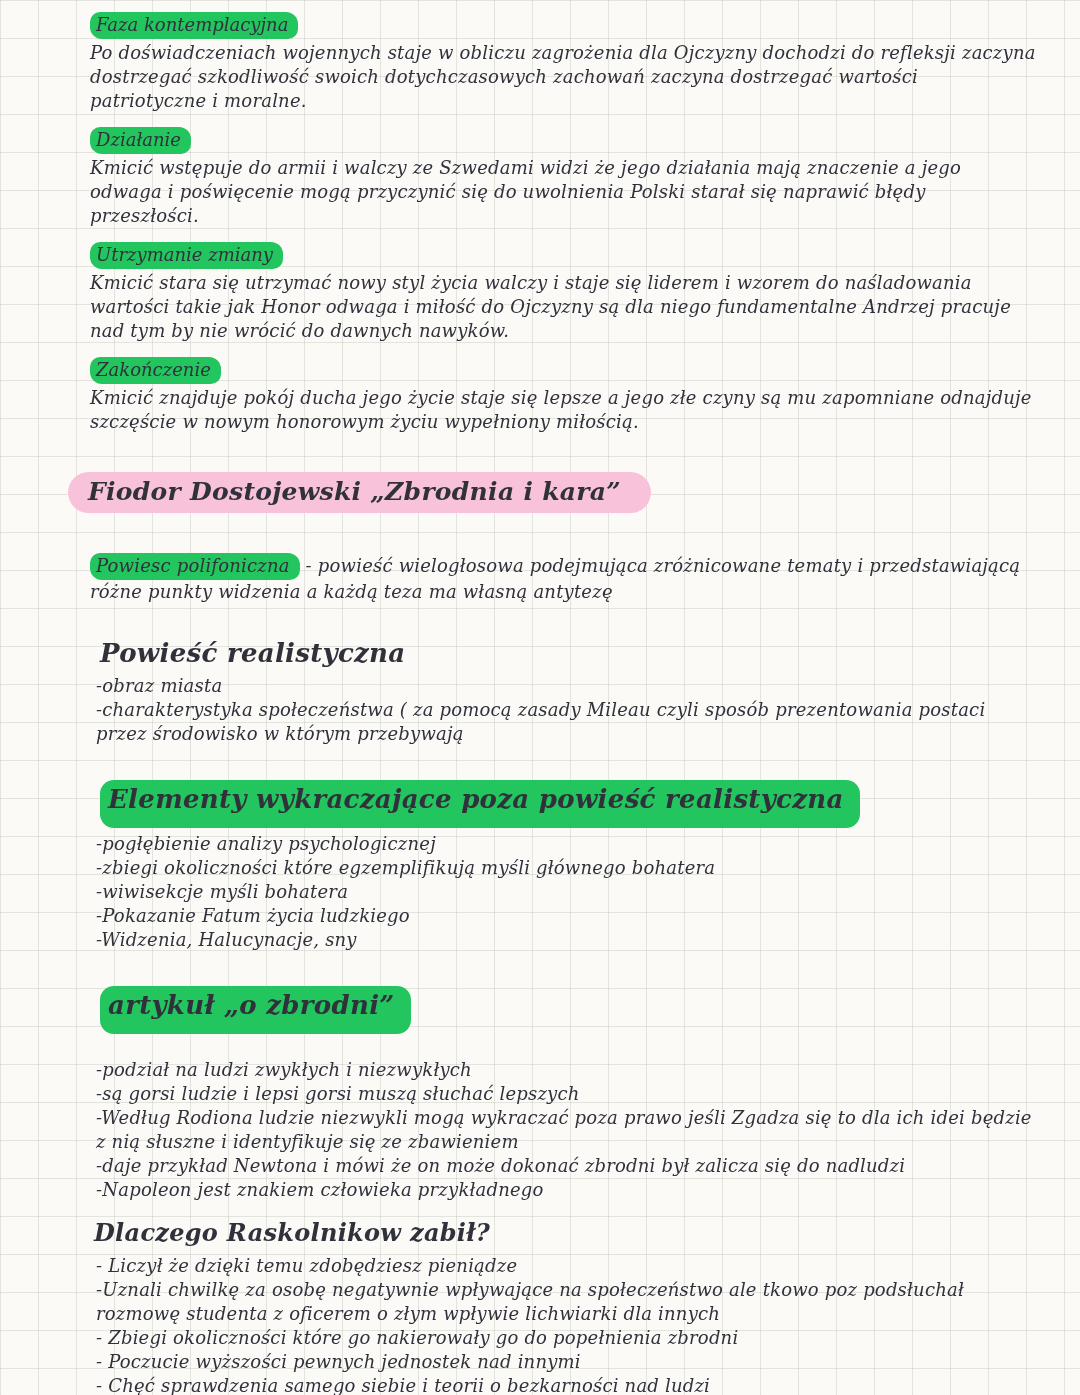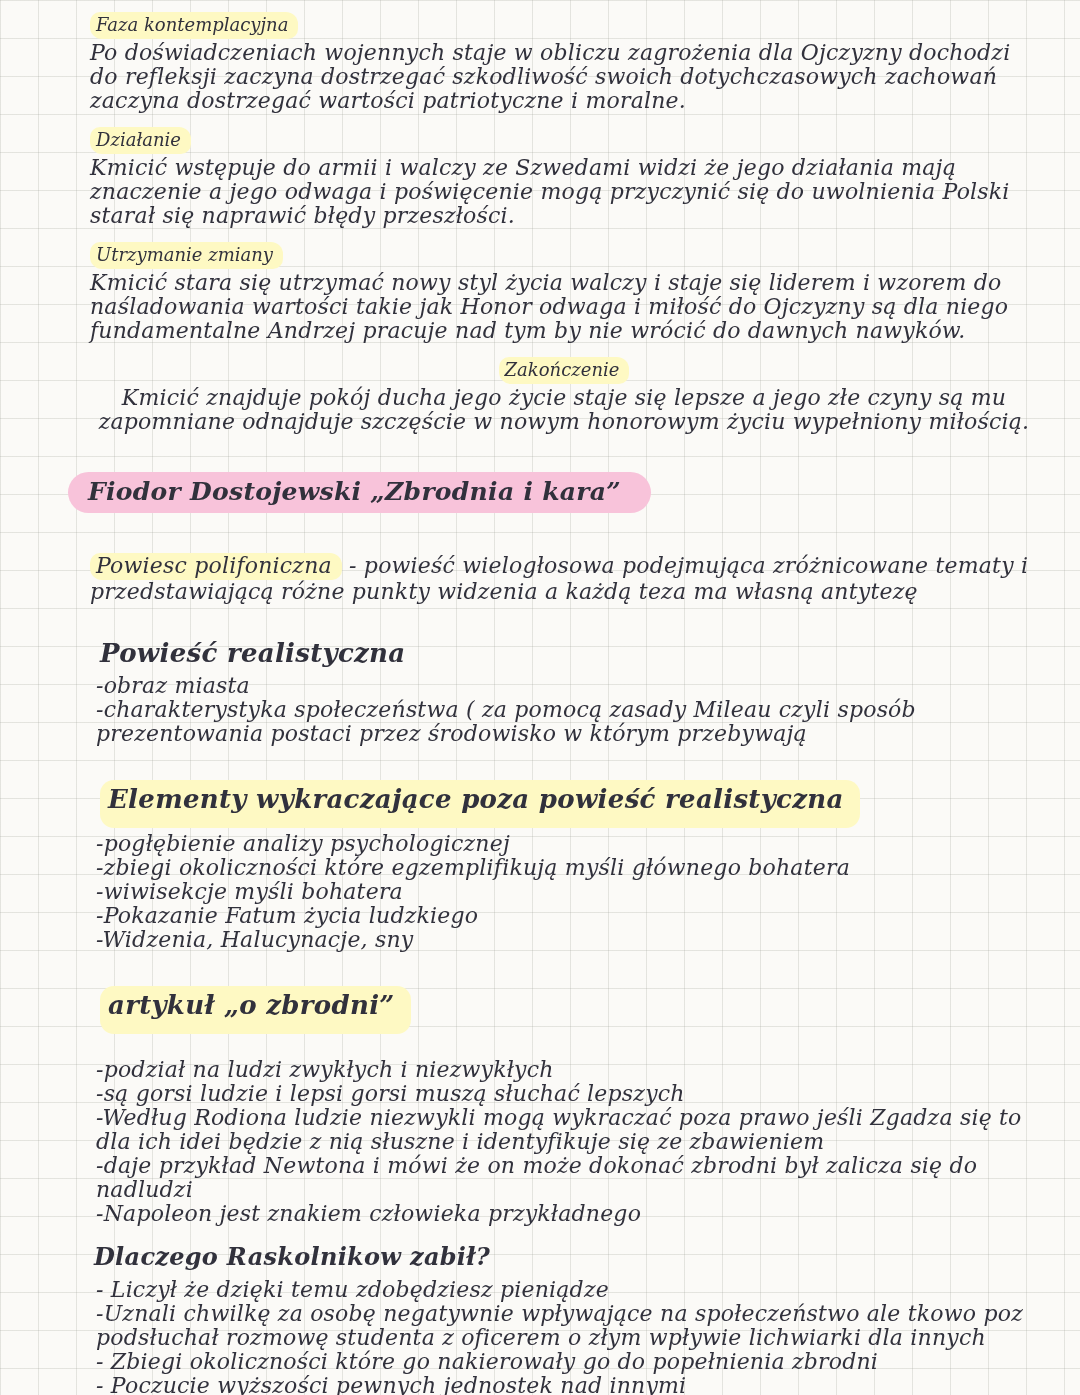--- a/index.html
+++ b/index.html
@@ -15,38 +15,38 @@
     background-size:38px 38px;
     font-family:"DejaVu Serif", serif;
     font-style:italic;
     color:#31313c;
   }
   .content{
     padding:12px 42px 8px 90px;
     max-width:1080px;
   }
   .para{
-    font-size:22px;
+    font-size:18px;
     line-height:24px;
     letter-spacing:0.2px;
     max-width:952px;
   }
   .h-small{
     font-size:18px;
     line-height:24px;
     margin-bottom:2px;
   }
   .hl{
-    background:#fef9c3;
+    background:#22c55e;
     border-radius:10px 12px 10px 12px;
     padding:1px 10px 2px 6px;
     display:inline-block;
   }
   .note-block{ margin-bottom:14px; }
-  .note-block.last-kmicic{ margin-bottom:38px;text-align:center; }
+  .note-block.last-kmicic{ margin-bottom:38px; }
 
   .big-title-wrap{ margin-bottom:40px; margin-left:-22px; }
   .big-title{
     display:inline-block;
     background:#f8c3da;
     border-radius:24px;
     padding:5px 30px 7px 20px;
     font-size:25px;
     font-weight:bold;
     letter-spacing:0.3px;

